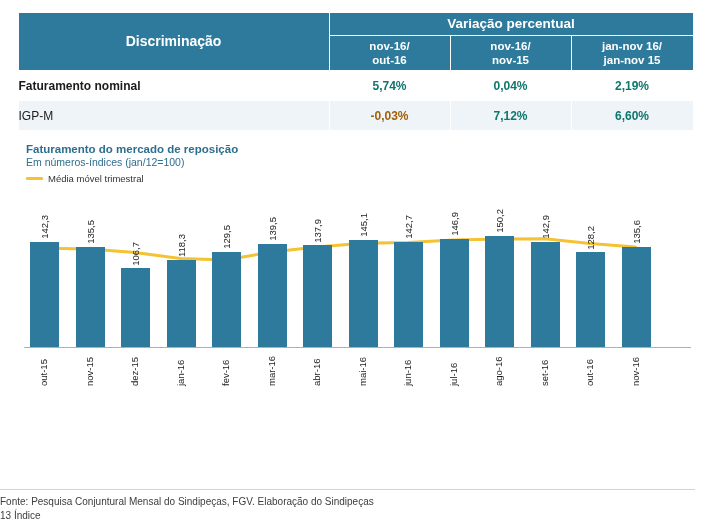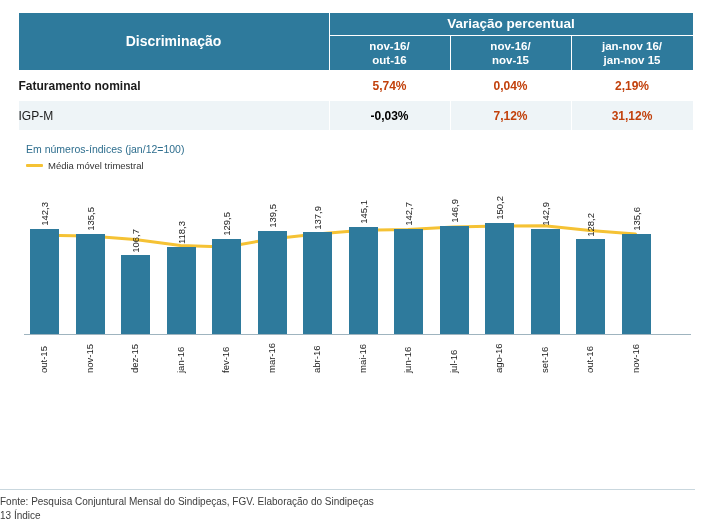--- a/index.html
+++ b/index.html
@@ -88,28 +88,28 @@
   .row-label.alt {
     background: #eef4f7;
     font-weight: normal;
   }
   .cell-val {
     text-align: center;
     font-size: 12px;
     font-weight: bold;
     height: 29px;
     background: #ffffff;
-    color: #c2410c;
+    color: #0f766e;
     border-bottom: 1px solid #c9d7de;
     border-top: 1px solid #c9d7de;
     border-left: none;
     border-right: none;
   }
   .cell-val.alt { background: #eef4f7; }
-  .cell-val.neg { color: #000000; }
+  .cell-val.neg { color: #a16207; }
 
   
   .chart-block {
     position: relative;
     margin: 12px auto 0 auto;
     width: 675px;
     height: 268px;
   }
   .chart-heading {
     font-size: 11.5px;
@@ -251,26 +251,27 @@
     <tr>
       <td class="row-label">Faturamento nominal</td>
       <td class="cell-val">5,74%</td>
       <td class="cell-val">0,04%</td>
       <td class="cell-val">2,19%</td>
     </tr>
     <tr>
       <td class="row-label alt">IGP-M</td>
       <td class="cell-val alt neg">-0,03%</td>
       <td class="cell-val alt">7,12%</td>
-      <td class="cell-val alt">31,12%</td>
+      <td class="cell-val alt">6,60%</td>
     </tr>
   </tbody>
     </table>
 
   <div class="chart-block">
+    <div class="chart-heading">Faturamento do mercado de reposição</div>
     <div class="chart-sub">Em números-índices (jan/12=100)</div>
     <div class="legend">
       <span class="legend-swatch"></span>
       <span>Média móvel  trimestral</span>
     </div>
 
     <div class="plot" id="plot">
       <div class="axis-line"></div>
       <svg class="trend" id="trend-svg">
           <polyline points="26.0,62.2 71.5,62.9 117.0,66.6 162.5,72.5 208.0,74.0 253.5,65.9 299.0,60.9 344.5,57.2 390.0,56.6 435.5,54.1 481.0,52.9 526.5,52.8 572.0,57.5 617.5,61.0" fill="none" stroke="#f5c234" stroke-width="3" stroke-linejoin="round" stroke-linecap="round"></polyline>

